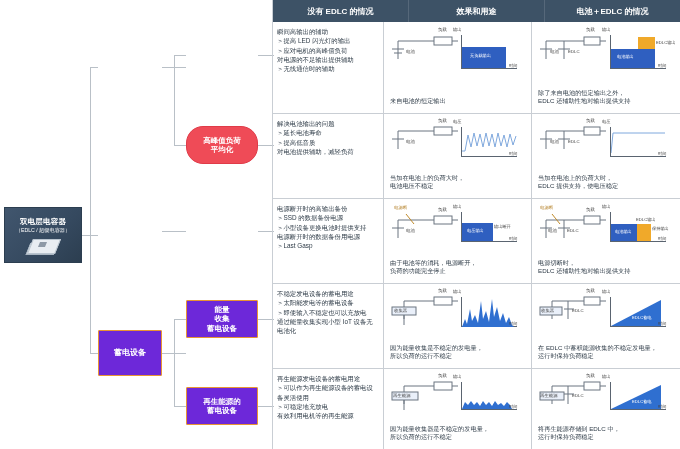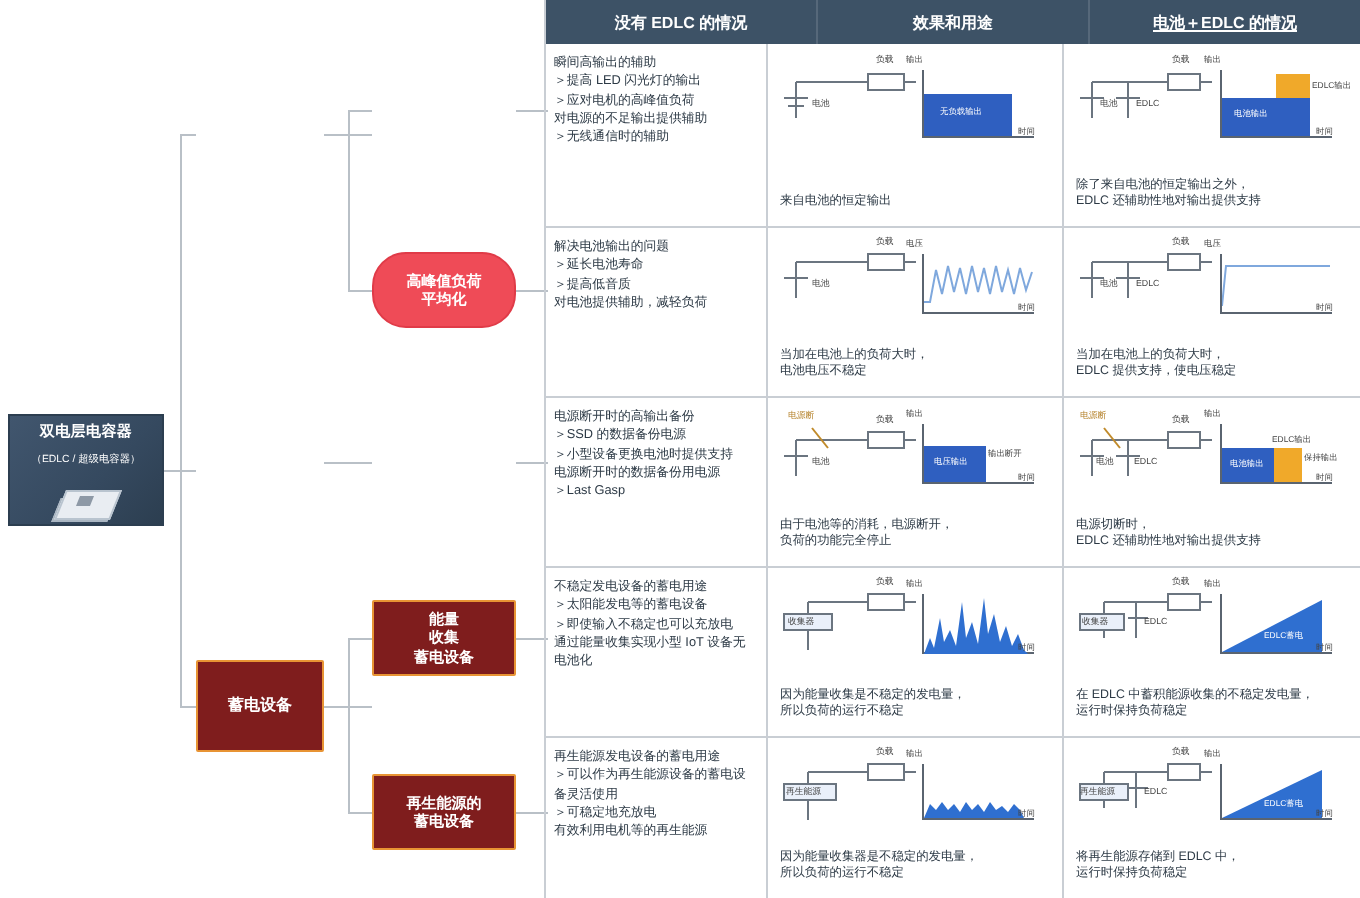--- a/index.html
+++ b/index.html
@@ -12,37 +12,37 @@
   #root{position:relative;width:680px;height:449px;}
 
   
   .tree{position:absolute;left:0;top:0;width:272px;height:449px;}
   .node{position:absolute;box-sizing:border-box;display:flex;
         flex-direction:column;align-items:center;justify-content:center;
         color:#fff;font-weight:bold;line-height:1.25;text-align:center;}
   .root-node{
     left:4px;top:207px;width:78px;height:56px;
     background:linear-gradient(135deg,#41566e 0%,#35495f 60%,#2c3e50 100%);
-    border:1px solid #2c3e50;font-size:7px;padding-top:3px;justify-content:space-between;
+    border:1px solid #2c3e50;font-size:7px;padding-top:3px;justify-content:center;
   }
   .root-node .r1{font-size:7.5px;letter-spacing:.2px;}
   .root-node .r2{font-size:5.2px;font-weight:normal;margin-top:1px;}
   .chip{margin-top:2px;width:34px;height:21px;position:relative;}
   .chip .body{position:absolute;left:4px;top:4px;width:26px;height:13px;
      background:#e9edf2;transform:skewX(-22deg);border:1px solid #b9c4cf;}
   .chip .body2{position:absolute;left:2px;top:8px;width:26px;height:10px;
      background:#cfd8e2;transform:skewX(-22deg);border:1px solid #aab6c2;}
   .chip .dot{position:absolute;left:13px;top:7px;width:7px;height:5px;
      background:#8e99a6;transform:skewX(-22deg);}
 
   .cat{width:64px;height:46px;font-size:8px;border-radius:1px;}
   .sub{width:72px;height:38px;font-size:7.5px;border-radius:1px;}
   .c-red{background:#ef4b57;border:1px solid #e03b48;}
   .c-green{background:#6abd45;border:1px solid #5daf39;}
-  .c-orange{background:#7f1d1d;border:1px solid #e89434;text-align:right;}
+  .c-orange{background:#6d28d9;border:1px solid #e89434;text-align:right;}
 
   .cat1{left:98px;top:44px;}
   .cat2{left:98px;top:207px;}
   .cat3{left:98px;top:330px;}
   .sub1{left:186px;top:36px;}
   .sub2{left:186px;top:126px;border-radius:17px;}
   .sub3{left:186px;top:212px;}
   .sub4{left:186px;top:300px;}
   .sub5{left:186px;top:387px;}
 
@@ -50,21 +50,21 @@
   .lnh{height:1px;}
   .lnv{width:1px;}
 
   
   .table{position:absolute;left:272px;top:0;width:408px;height:449px;
          box-sizing:border-box;border-left:1px solid #c9ced4;}
   .thead{display:flex;height:22px;background:#3d5266;}
   .th{flex:1;display:flex;align-items:center;justify-content:center;
       color:#fff;font-size:8px;font-weight:bold;border-right:1px solid #56687a;
       box-sizing:border-box;}
-  .th:last-child{border-right:none;text-decoration:underline;}
+  .th:last-child{border-right:none;}
   .tbody{height:427px;display:flex;flex-direction:column;}
   .tr{display:flex;border-bottom:1px solid #c9ced4;box-sizing:border-box;}
   .tr:last-child{border-bottom:none;}
   .tr.r1{height:92px;} .tr.r2{height:85px;} .tr.r3{height:85px;}
   .tr.r4{height:85px;} .tr.r5{height:80px;}
   .td{box-sizing:border-box;border-right:1px solid #c9ced4;position:relative;
       padding:5px 4px;}
   .td:last-child{border-right:none;}
   .td-desc{width:111px;font-size:6.4px;line-height:1.45;color:#2d3a46;}
   .td-desc div{white-space:nowrap;}

